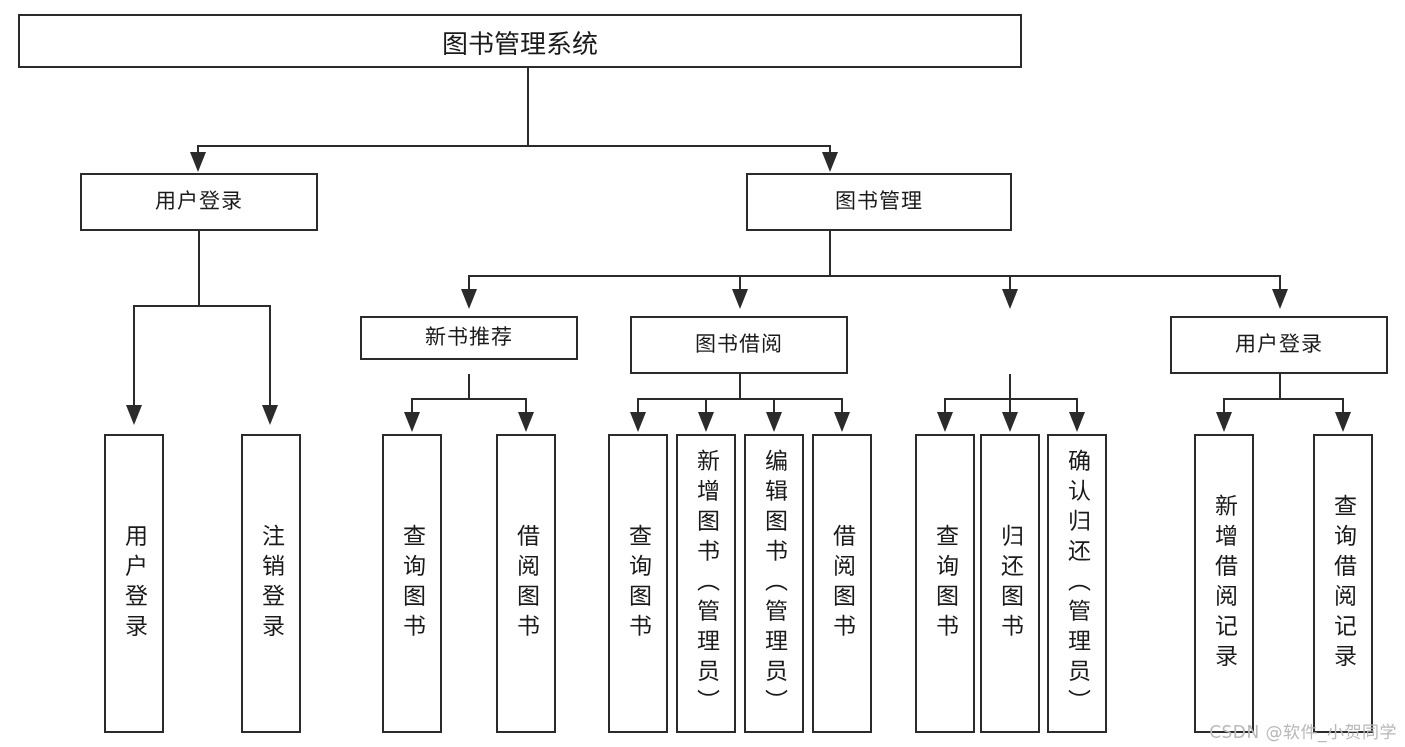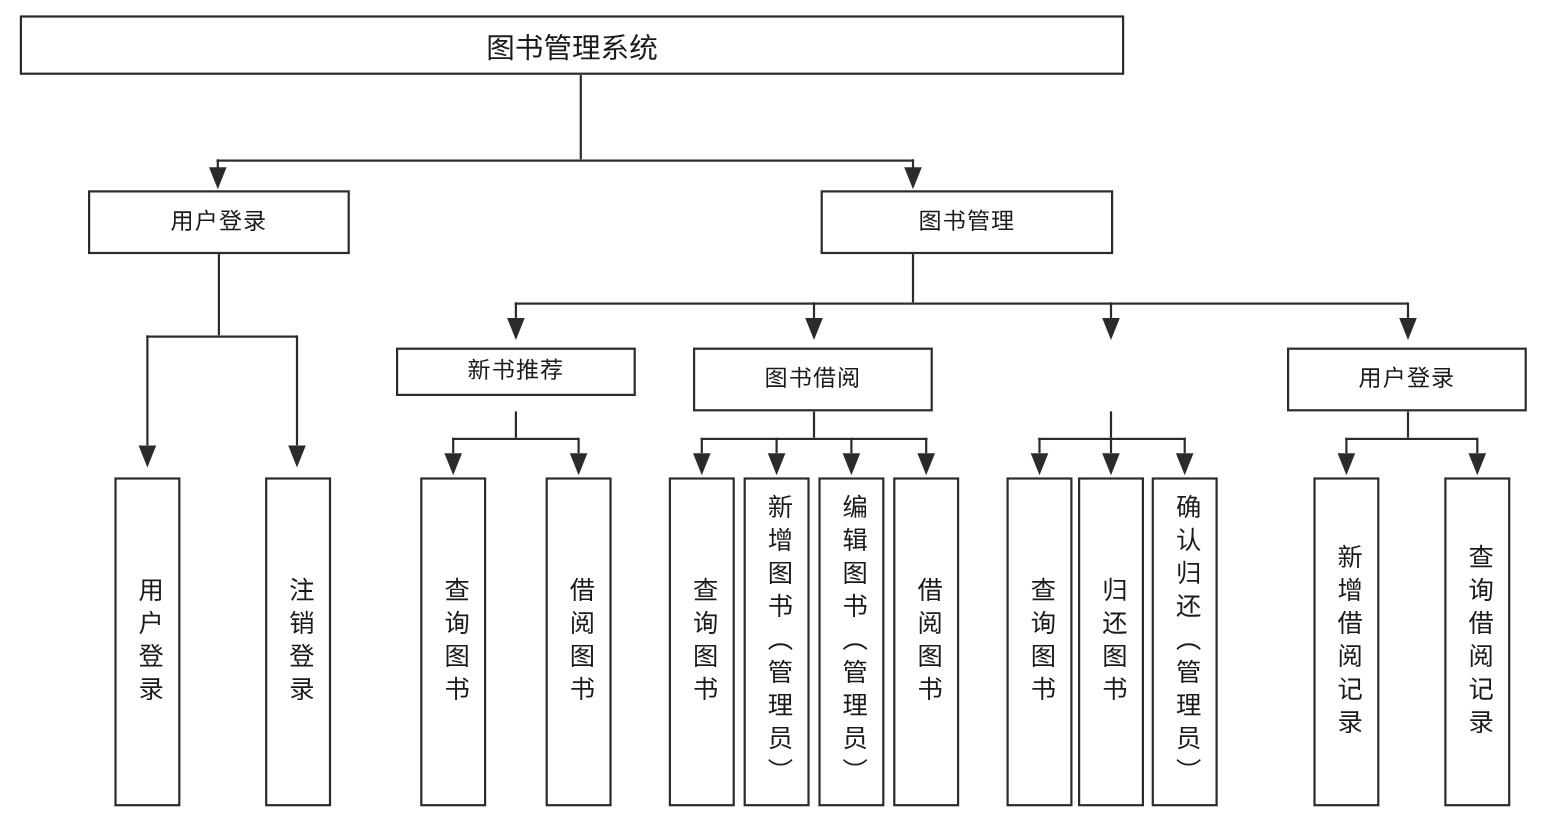--- a/index.html
+++ b/index.html
@@ -203,14 +203,15 @@
     <span>确认归还（管理员）</span>
   </div>
 
   <div class="node vert" style="left:1194px; top:434px; width:60px; height:299px;">
     <span>新增借阅记录</span>
   </div>
   <div class="node vert" style="left:1313px; top:434px; width:60px; height:299px;">
     <span>查询借阅记录</span>
   </div>
 
+  <div id="watermark">CSDN @软件_小贺同学</div>
 
 </div>
 
 </body></html>

